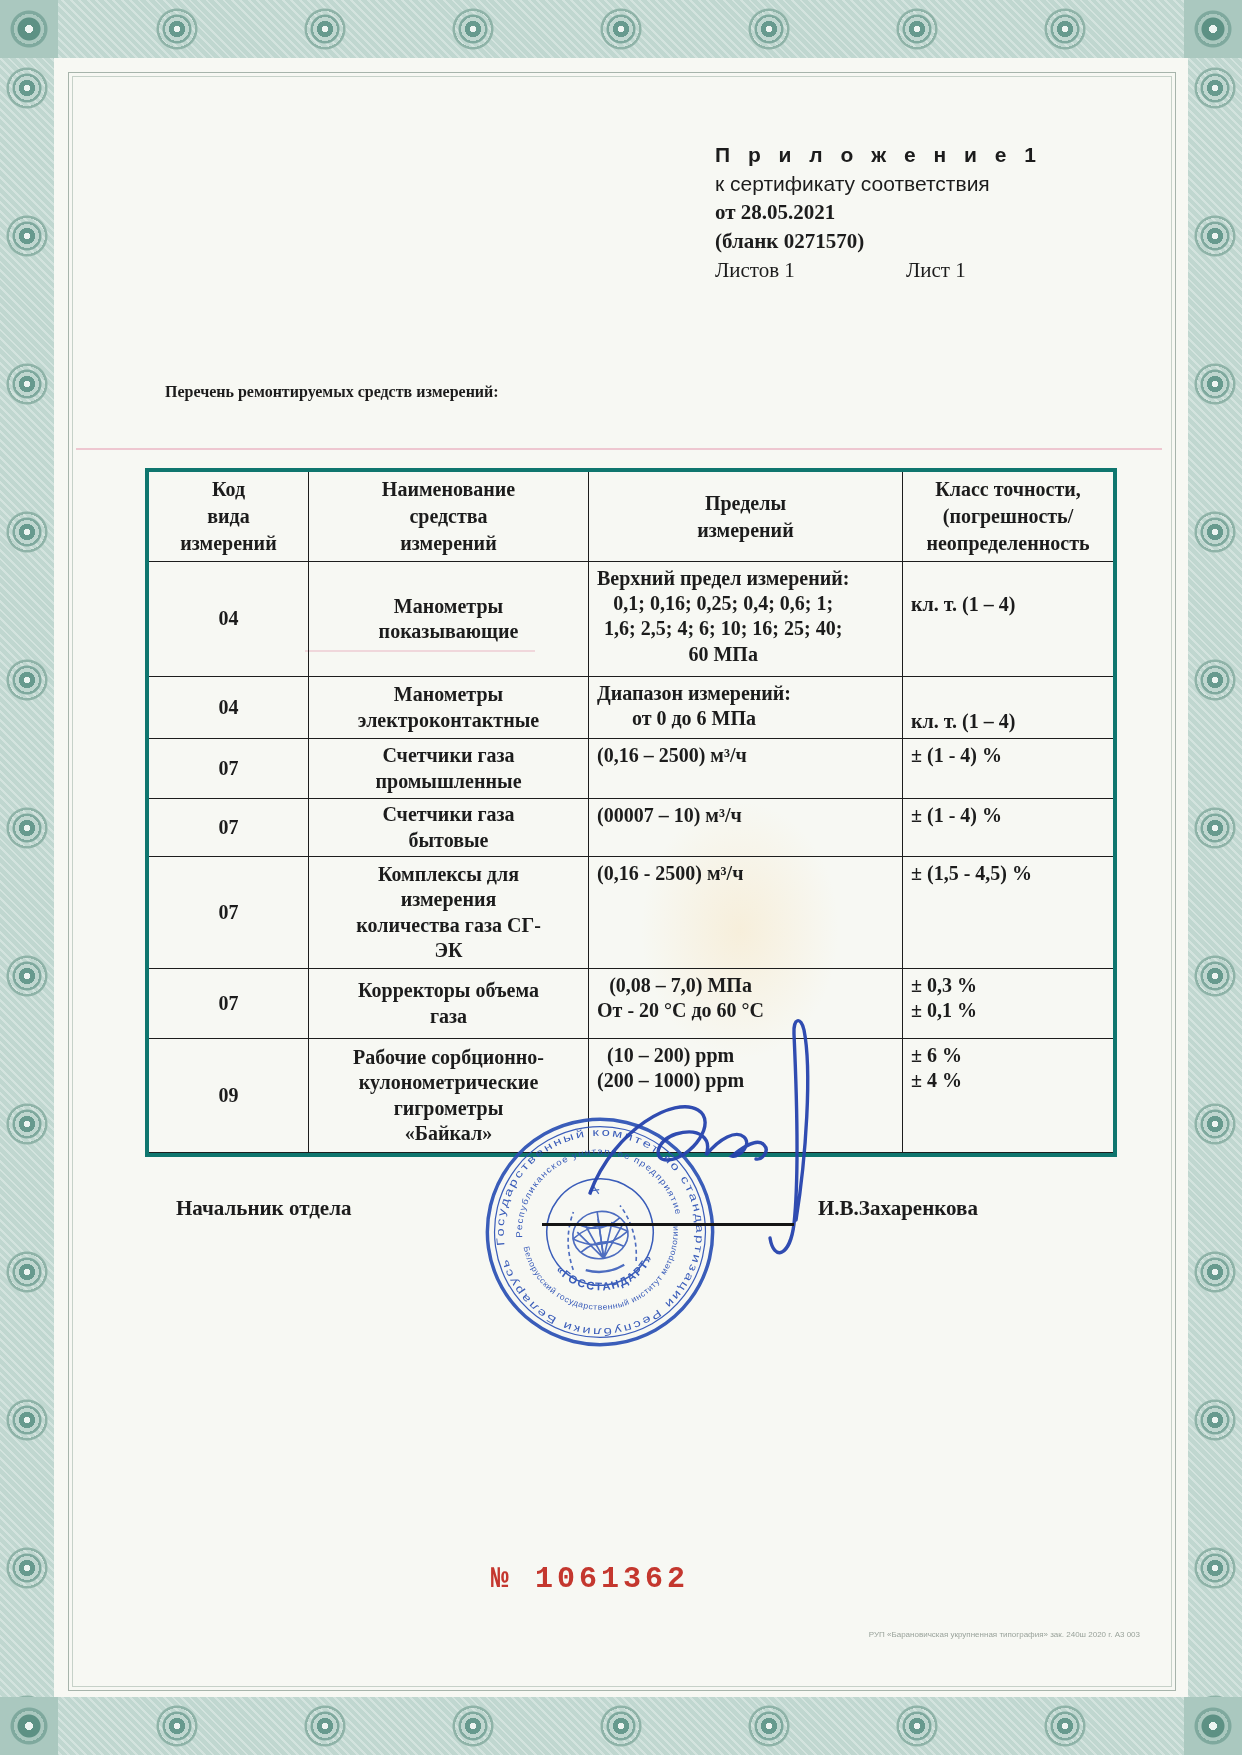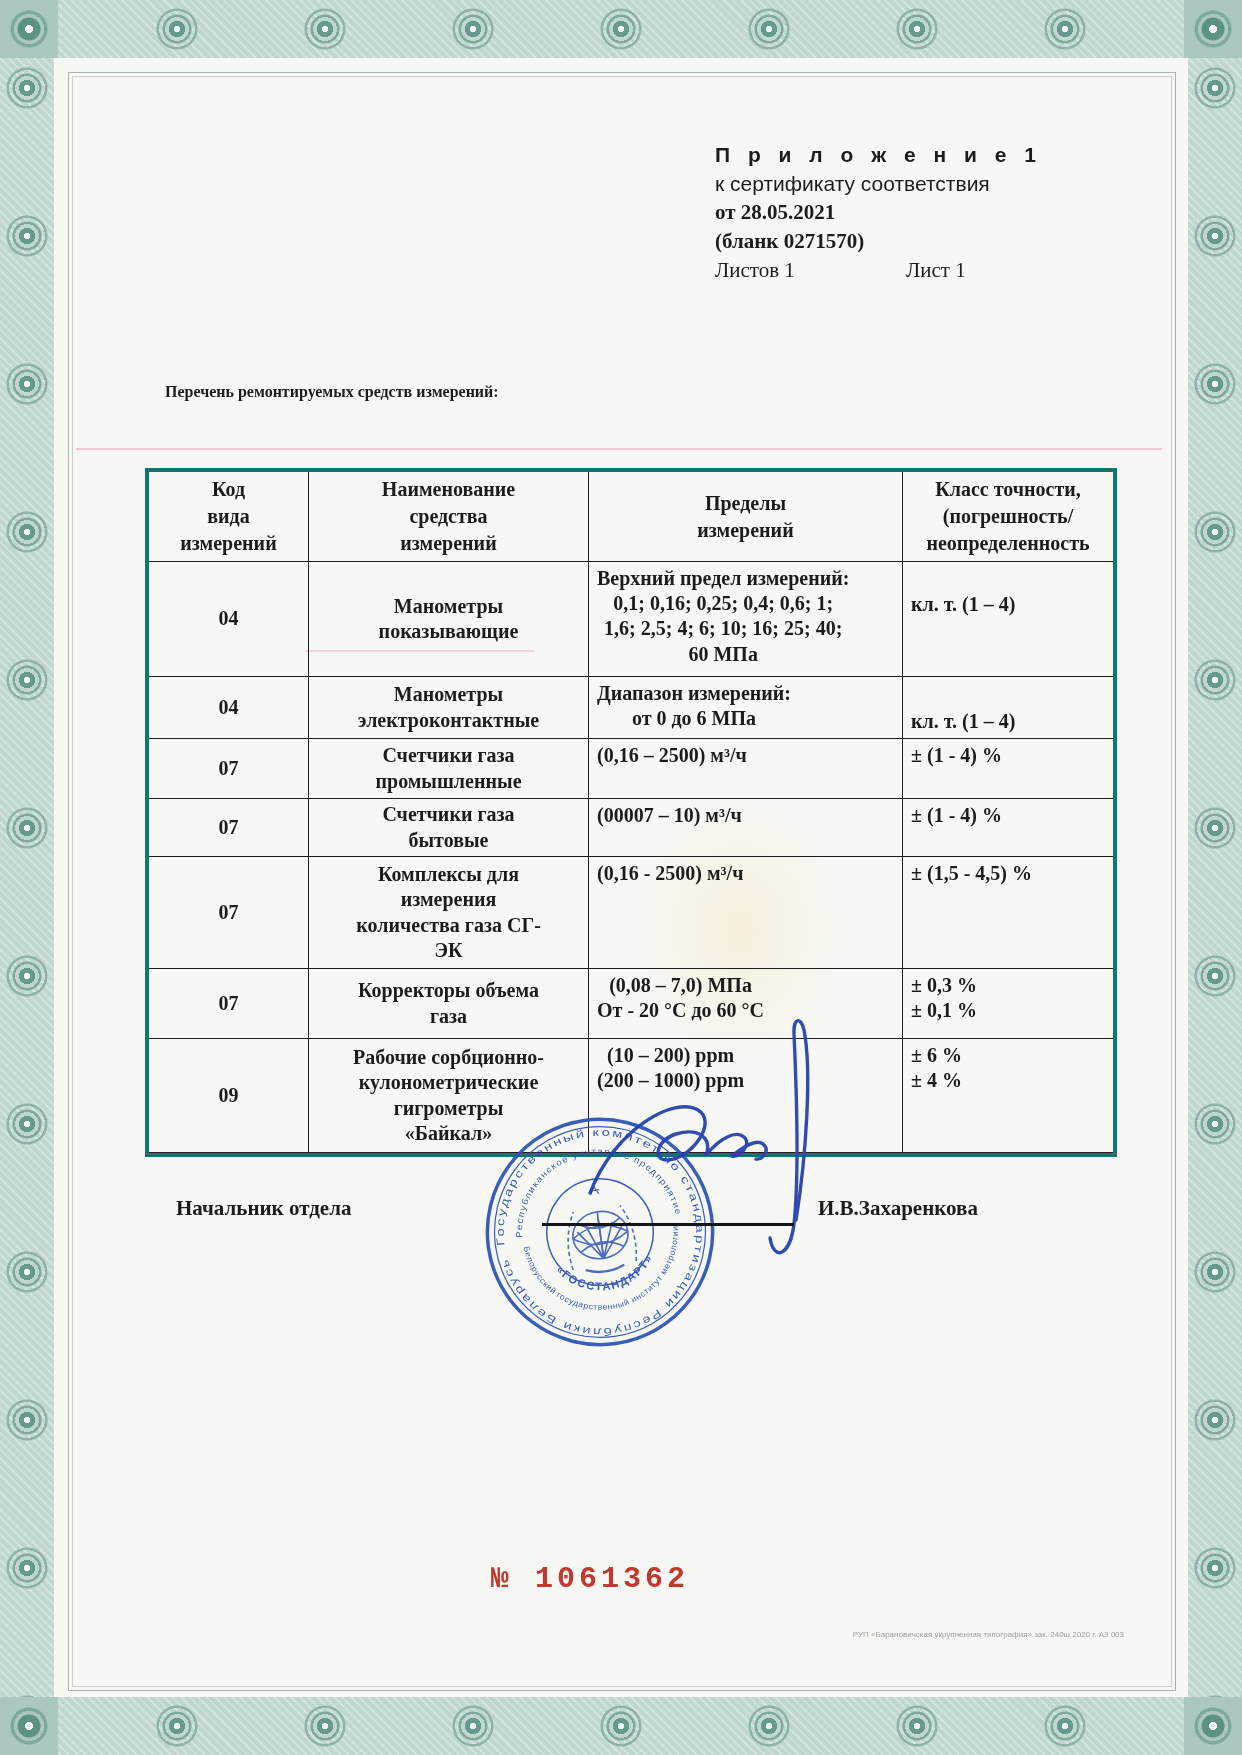--- a/index.html
+++ b/index.html
@@ -63,21 +63,21 @@
   
   .sig-position{position:absolute;left:176px;top:1196px;font-size:21px;font-weight:bold;}
   .sig-name{position:absolute;left:818px;top:1196px;font-size:21px;font-weight:bold;}
   .stamp-wrap{position:absolute;left:472px;top:1104px;width:256px;height:256px;transform:rotate(-8deg);opacity:.92;}
   .autograph-wrap{position:absolute;left:560px;top:1008px;width:300px;height:280px;}
   .sig-line{position:absolute;left:542px;top:1223px;width:252px;height:3px;background:#151515;}
   
   .serial{position:absolute;left:420px;top:1562px;width:340px;text-align:center;
           font-family:"Liberation Mono","DejaVu Sans Mono",monospace;font-weight:bold;
           font-size:30px;letter-spacing:4px;color:#c4372e;}
-  .imprint{position:absolute;left:564px;top:1630px;width:560px;text-align:right;
+  .imprint{position:absolute;left:580px;top:1630px;width:560px;text-align:right;
            font-family:"Liberation Sans",sans-serif;font-size:8px;color:#9aa39b;}
 </style>
 </head>
 <body>
 
 <div class="page">
 
   <div class="band band-h band-top"></div>
   <div class="band band-h band-bottom"></div>
   <div class="band band-v band-left"></div>

